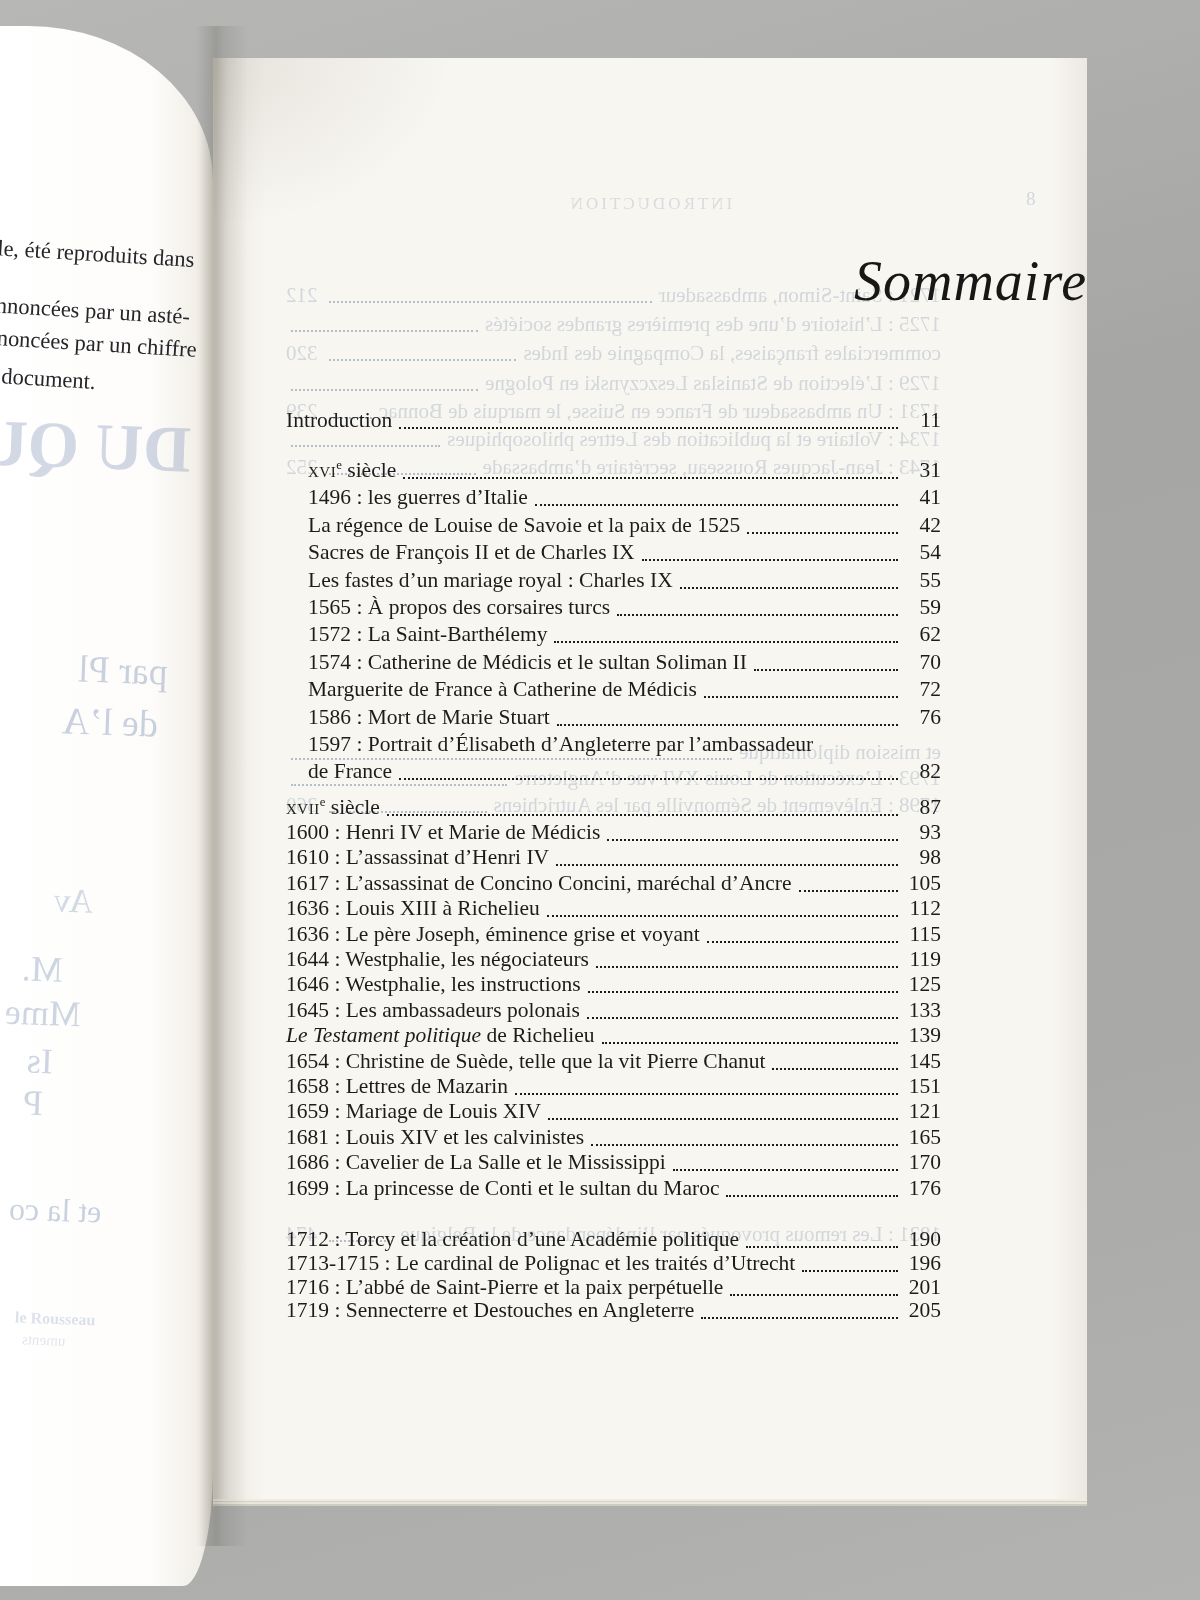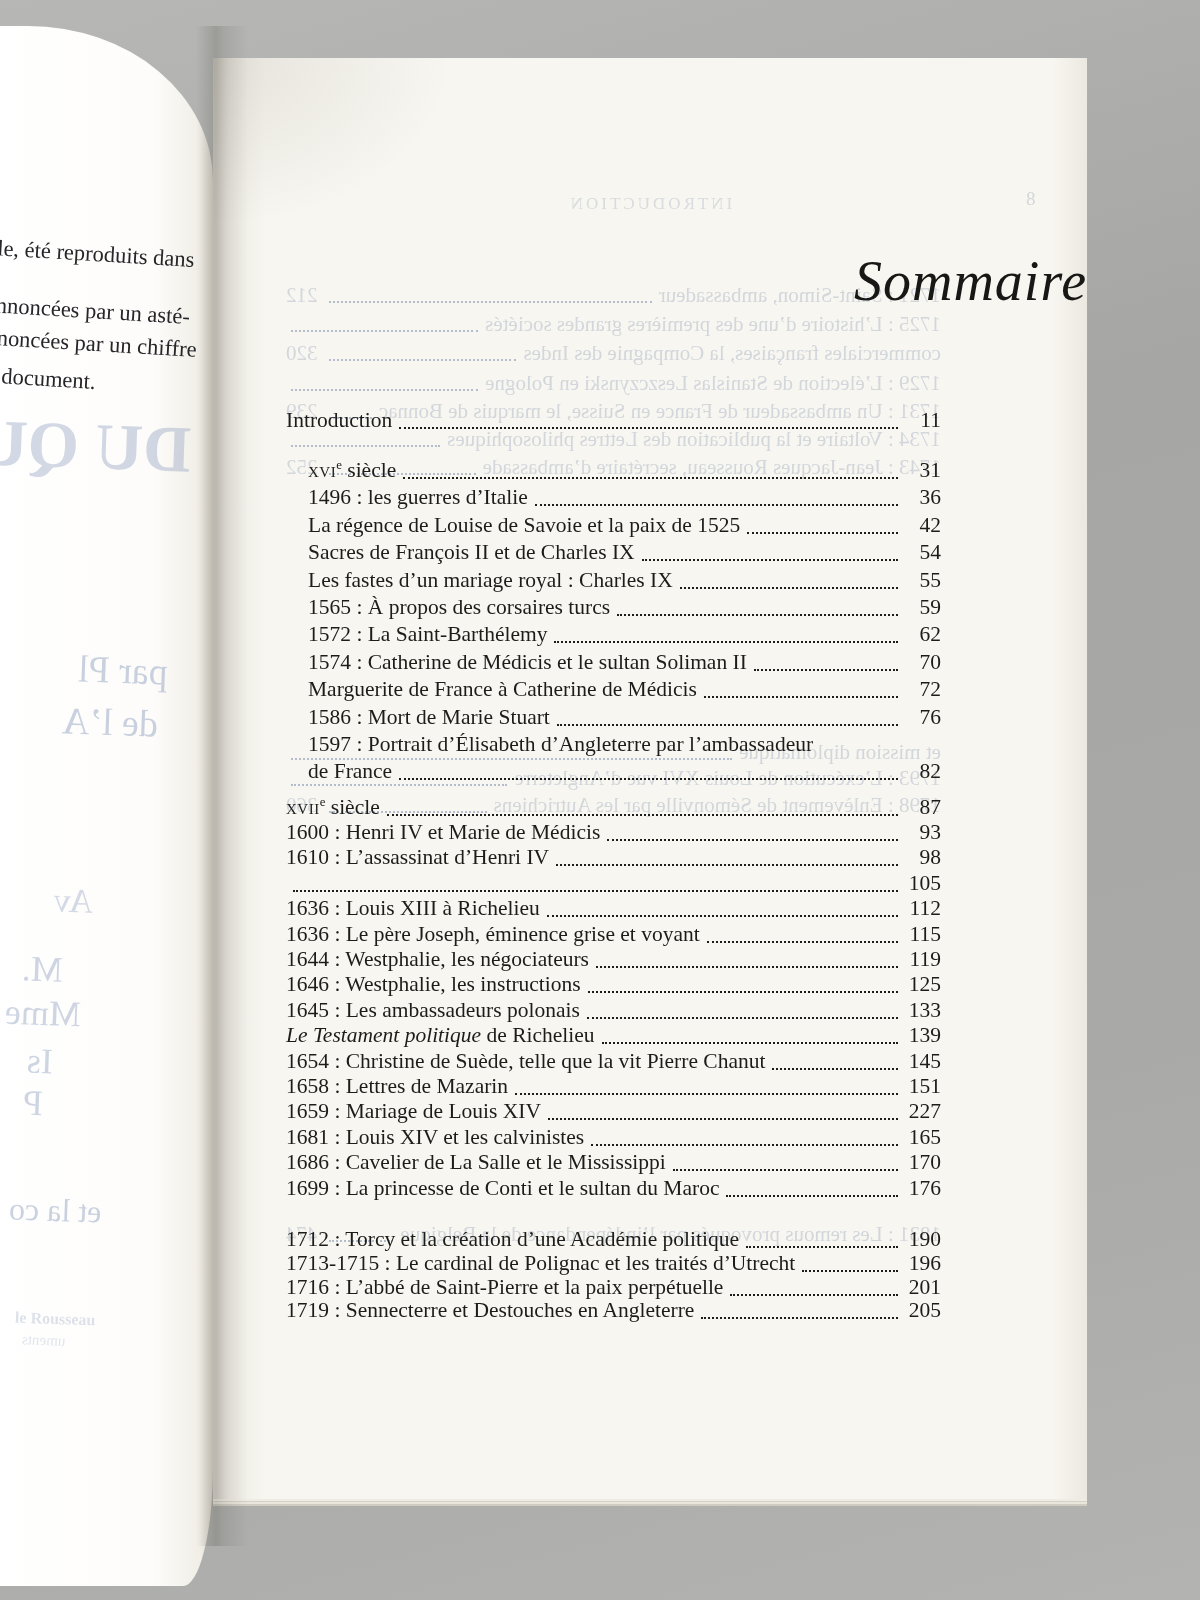--- a/index.html
+++ b/index.html
@@ -172,21 +172,21 @@
       </div>
       <div class="toc-group g2">
         <div class="toc-row">
           <span class="toc-label"><span class="sc">xvi</span><sup>e</sup><span> siècle</span></span>
           <span class="leader"></span>
           <span class="toc-page">31</span>
         </div>
         <div class="toc-row">
           <span class="toc-label"><span>1496 : les guerres d’Italie</span></span>
           <span class="leader"></span>
-          <span class="toc-page">36</span>
+          <span class="toc-page">41</span>
         </div>
         <div class="toc-row">
           <span class="toc-label"><span>La régence de Louise de Savoie et la paix de 1525</span></span>
           <span class="leader"></span>
           <span class="toc-page">42</span>
         </div>
         <div class="toc-row">
           <span class="toc-label"><span>Sacres de François II et de Charles IX</span></span>
           <span class="leader"></span>
           <span class="toc-page">54</span>
@@ -240,20 +240,21 @@
           <span class="toc-label"><span>1600 : Henri IV et Marie de Médicis</span></span>
           <span class="leader"></span>
           <span class="toc-page">93</span>
         </div>
         <div class="toc-row">
           <span class="toc-label"><span>1610 : L’assassinat d’Henri IV</span></span>
           <span class="leader"></span>
           <span class="toc-page">98</span>
         </div>
         <div class="toc-row">
+          <span class="toc-label"><span>1617 : L’assassinat de Concino Concini, maréchal d’Ancre</span></span>
           <span class="leader"></span>
           <span class="toc-page">105</span>
         </div>
         <div class="toc-row">
           <span class="toc-label"><span>1636 : Louis XIII à Richelieu</span></span>
           <span class="leader"></span>
           <span class="toc-page">112</span>
         </div>
         <div class="toc-row">
           <span class="toc-label"><span>1636 : Le père Joseph, éminence grise et voyant</span></span>
@@ -286,21 +287,21 @@
           <span class="toc-page">145</span>
         </div>
         <div class="toc-row">
           <span class="toc-label"><span>1658 : Lettres de Mazarin</span></span>
           <span class="leader"></span>
           <span class="toc-page">151</span>
         </div>
         <div class="toc-row">
           <span class="toc-label"><span>1659 : Mariage de Louis XIV</span></span>
           <span class="leader"></span>
-          <span class="toc-page">227</span>
+          <span class="toc-page">121</span>
         </div>
         <div class="toc-row">
           <span class="toc-label"><span>1681 : Louis XIV et les calvinistes</span></span>
           <span class="leader"></span>
           <span class="toc-page">165</span>
         </div>
         <div class="toc-row">
           <span class="toc-label"><span>1686 : Cavelier de La Salle et le Mississippi</span></span>
           <span class="leader"></span>
           <span class="toc-page">170</span>

